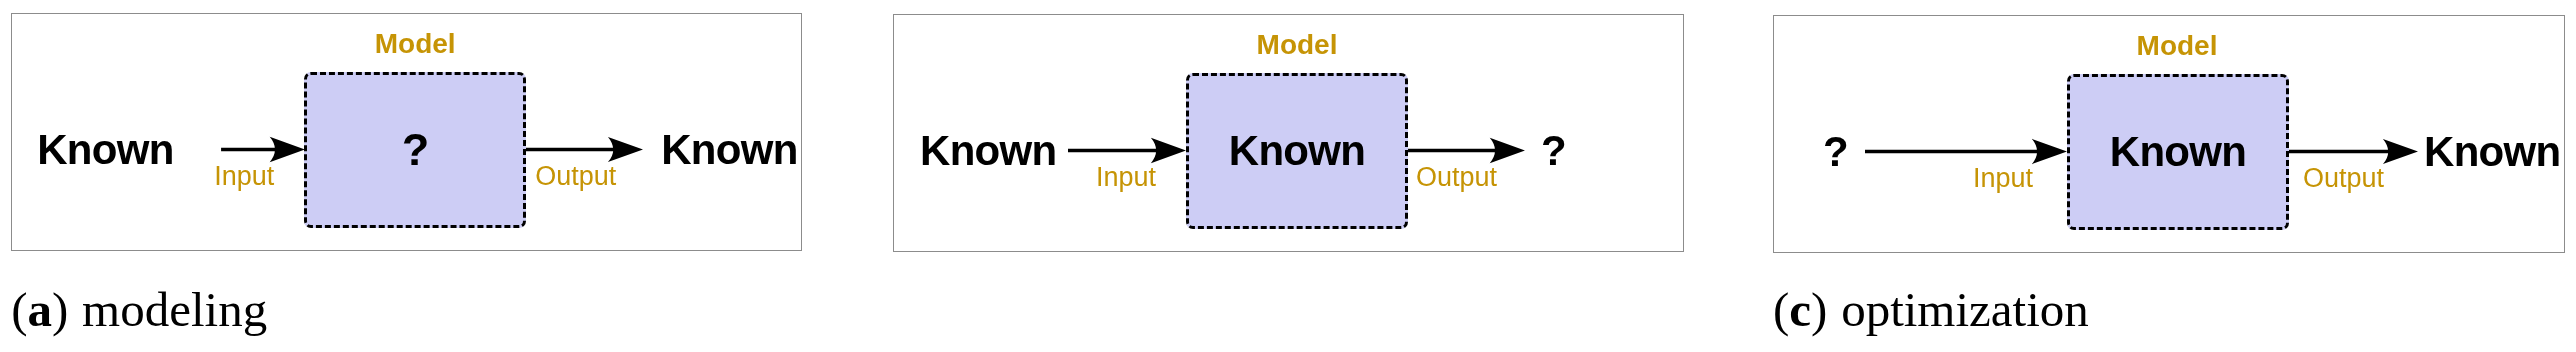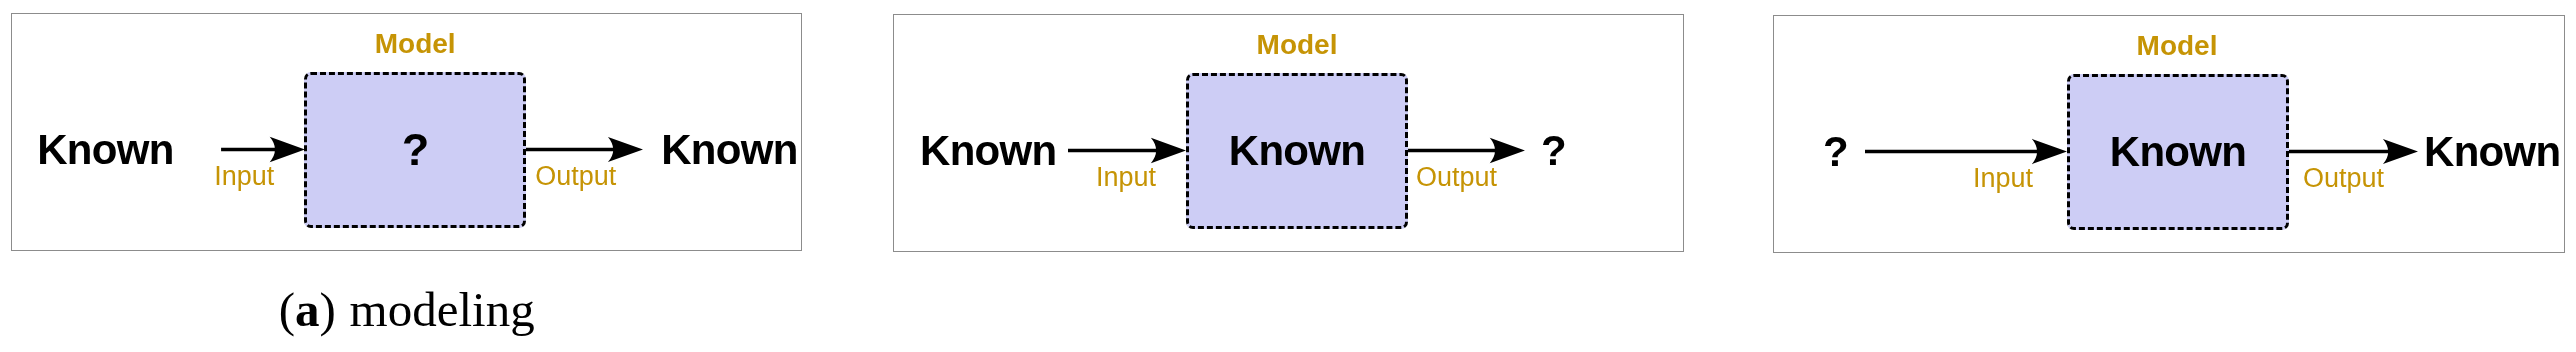--- a/index.html
+++ b/index.html
@@ -20,21 +20,21 @@
   .io-label{position:absolute;top:104px;font-size:27px;font-weight:400;
             color:var(--gold,#C69405);white-space:nowrap;margin-top:43px;}
 
   .dashed-box{position:absolute;left:292px;top:58px;width:222px;height:156px;
               background:var(--fill,#CDCDF5);border:3.5px dashed var(--box-border,#000);
               border-radius:7px;box-sizing:border-box;
               display:flex;align-items:center;justify-content:center;}
   .box-text{font-size:42px;font-weight:700;color:#000;letter-spacing:-0.7px;}
   .box-text.qmark{font-weight:600;font-size:45px;}
 
-  .caption{position:absolute;top:281px;height:70px;text-align:center;
+  .caption{position:absolute;top:281px;height:70px;text-align:left;
            font-family:"Liberation Serif",serif;font-size:49px;color:#000;white-space:nowrap;}
   .caption b{font-weight:700;}
   .caption .word{margin-left:0.28em;}
 </style>
 </head>
 <body>
 
 <div class="stage">
 
   <div class="panel" style="left:11.2px;top:13.4px;">
@@ -89,15 +89,18 @@
     <div class="dashed-box" style="left:293px;">
       <span class="box-text">Known</span>
     </div>
     <div class="io-label" style="left:529px;">Output</div>
     <div class="arrow" style="left:515px;width:129px;"><svg width="129" height="31" viewBox="0 0 184 44">
           <path d="M0 22H146" stroke="#000000" stroke-width="5"></path>
           <path d="M134 4L184 22L134 40Q149 22 134 4Z" fill="#000000"></path>
         </svg></div>
     <div class="node" style="left:650px;">Known</div>
   </div>
+  <div class="caption" style="left:1773px;width:792px;">
+    <span>(</span><b>c</b><span>)</span><span class="word">optimization</span>
+  </div>
 
 </div>
 
 
 </body></html>

